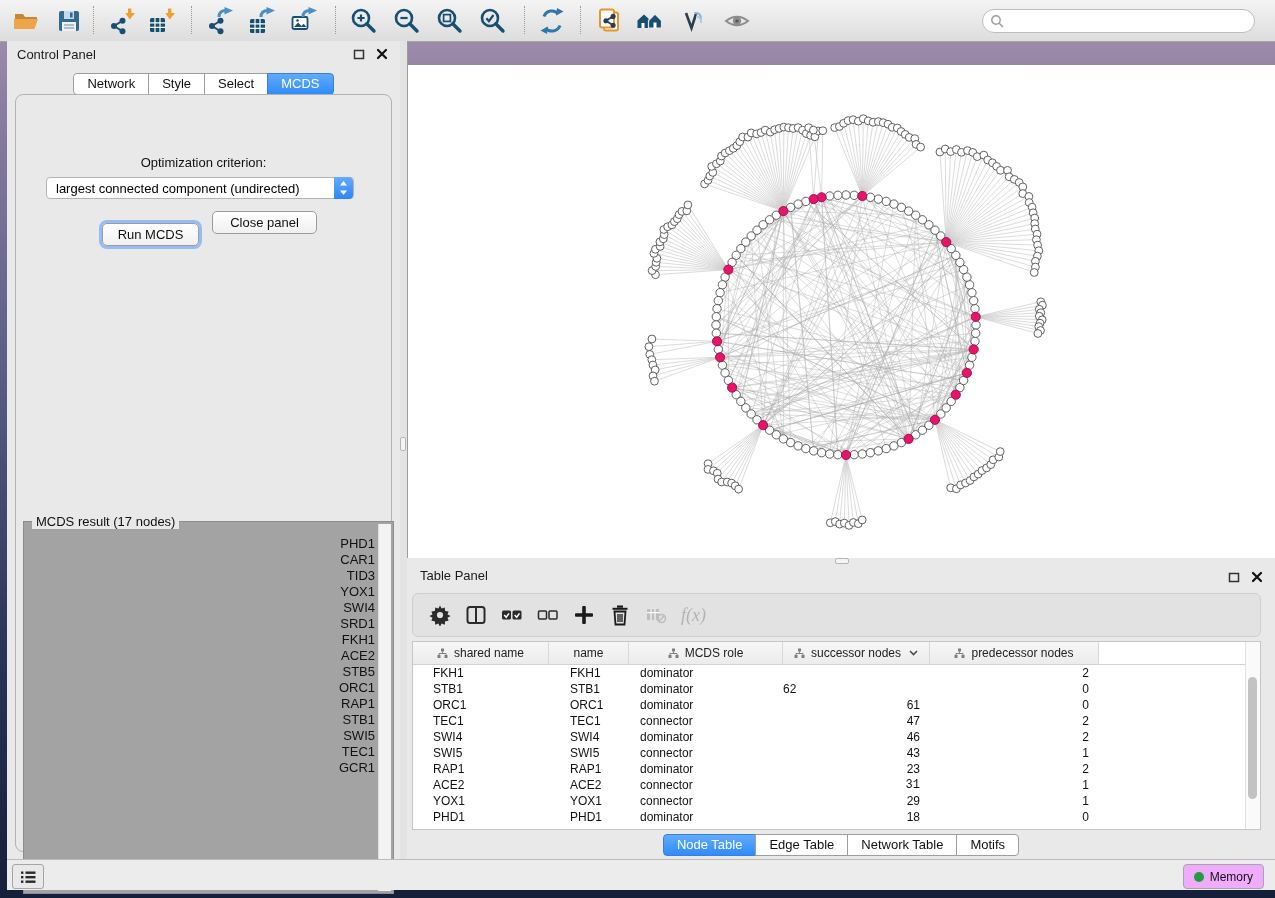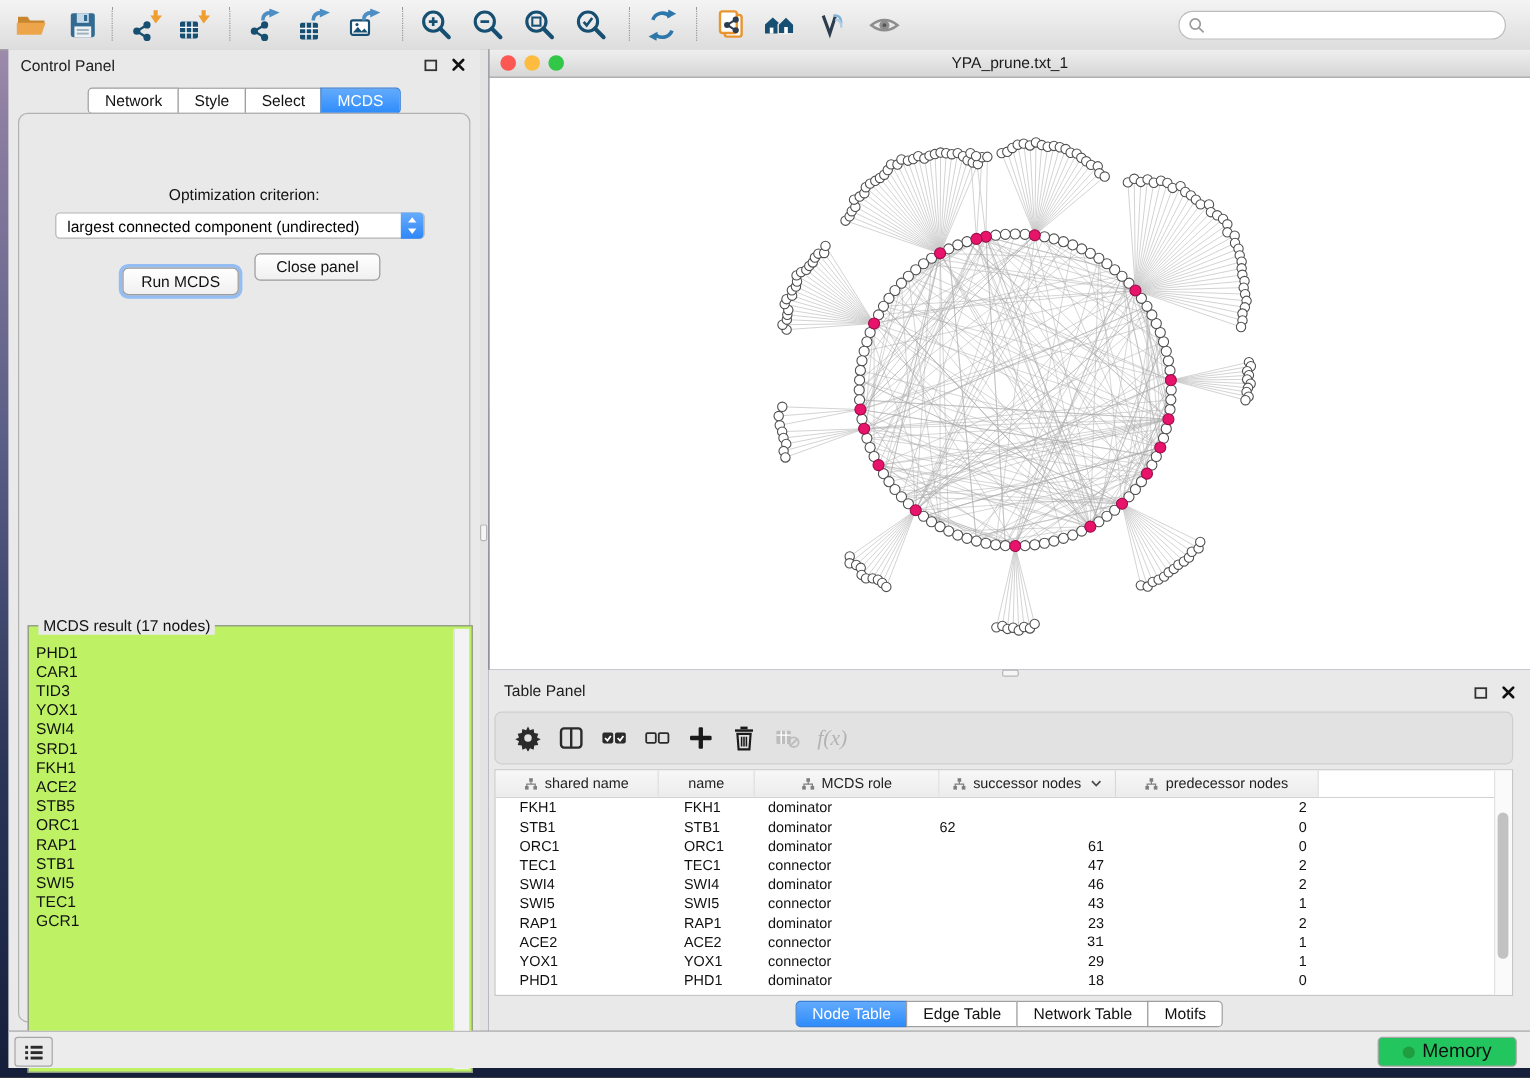--- a/index.html
+++ b/index.html
@@ -36,22 +36,22 @@
                     border:1px solid #b4b4b4;border-radius:4px;font-size:13px;line-height:22px;
                     padding-left:9px;box-sizing:border-box;cursor:pointer;}
   .sel-stepper{position:absolute;right:0;top:-1px;width:19px;height:22px;border-radius:0 4px 4px 0;
                background:linear-gradient(#66acfc,#2e86f8);}
   .sel-stepper svg{width:19px;height:22px;display:block;}
   .cp-btn{position:absolute;top:116px;height:23px;background:linear-gradient(#ffffff,#f0f0f0);
           border:1px solid #9c9c9c;border-radius:5px;font-size:13px;color:#111;
           display:flex;align-items:center;justify-content:center;cursor:pointer;box-sizing:border-box;}
   .cp-btn.run{left:86px;width:97px;box-shadow:0 0 0 3px rgba(90,160,250,.6);margin-top:12px;}
   .cp-btn.closep{left:196px;width:105px;}
-  .result-box{position:absolute;left:7px;top:426px;width:369px;height:371px;background:#bef264;
-              border:1px solid #8d8d8d;}
+  .result-box{position:absolute;left:7px;top:426px;width:369px;height:371px;background:#a3a3a3;
+              border:1px solid #8d8d8d;text-align:right;}
   .result-legend{position:absolute;top:-8px;left:8px;background:#e9e9e9;padding:0 4px;font-size:13px;color:#111;}
   .result-list{position:absolute;left:6px;top:14px;right:18px;bottom:4px;font-size:13px;
                line-height:16px;color:#111;overflow:hidden;}
   .result-item{cursor:default;}
   .result-scroll{position:absolute;top:2px;right:2px;bottom:2px;width:12px;background:#f3f3f3;
                  border-left:1px solid #dedede;}
   
   .v-divider{position:absolute;left:400px;top:41px;width:7px;height:818px;background:#e3e3e3;}
   .v-grip{position:absolute;left:0px;top:396px;width:6px;height:14px;background:#f5f5f5;
           border:1px solid #b5b5b5;border-radius:2px;box-sizing:border-box;cursor:col-resize;}
@@ -92,23 +92,23 @@
   .tp-thumb{position:absolute;left:2px;top:35px;width:9px;height:122px;background:#c2c2c2;
             border-radius:5px;cursor:pointer;}
   .tp-tabs{position:absolute;left:0;top:269px;width:100%;display:flex;justify-content:center;}
   
   .status-bar{position:absolute;left:7px;top:859px;width:1268px;height:31px;background:#ececec;
               border-top:1px solid #bcbcbc;box-sizing:border-box;}
   .list-btn{position:absolute;left:5px;top:4px;width:30px;height:23px;background:#e9e9e9;
             border:1px solid #a6a6a6;border-radius:3px;display:flex;align-items:center;
             justify-content:center;cursor:pointer;}
   .list-btn svg{width:20px;height:20px;}
-  .memory-btn{position:absolute;right:11px;top:4px;height:23px;padding:0 20px;background:#22c55e;
+  .memory-btn{position:absolute;right:11px;top:4px;height:23px;padding:0 10px;background:#f0abfc;
               border:1px solid #a6a6a6;border-radius:4px;display:flex;align-items:center;gap:6px;
-              font-size:16px;color:#111;cursor:pointer;}
+              font-size:12px;color:#111;cursor:pointer;}
   .mem-dot{width:10px;height:10px;border-radius:50%;}
 </style>
 </head>
 <body>
 
 <div id="root">
 
   <div class="toolbar">
     <div class="search-box">
       <svg viewBox="0 0 15 15">
@@ -321,28 +321,20 @@
         <div class="result-scroll"></div>
       </div>
     </div>
   </div>
 
   <div class="v-divider">
     <div class="v-grip"></div>
   </div>
 
   <div class="net-window">
-    <div class="net-titlebar">
-      <div class="net-title">YPA_prune.txt_1</div>
-      <div class="traffic">
-        <span class="light" style="background: rgb(252, 87, 83);"></span>
-        <span class="light" style="background: rgb(253, 188, 64);"></span>
-        <span class="light" style="background: rgb(51, 199, 72);"></span>
-      </div>
-    </div>
     <div class="net-canvas">
         <svg width="868" height="493" viewBox="0 0 868 493">
     <g stroke="#aeaeae" stroke-width="0.7" stroke-opacity="0.6">
             <line x1="375.4" y1="146.1" x2="309.0" y2="276.3"></line>
             <line x1="375.4" y1="146.1" x2="332.8" y2="336.4"></line>
             <line x1="375.4" y1="146.1" x2="328.2" y2="329.7"></line>
             <line x1="375.4" y1="146.1" x2="514.4" y2="365.2"></line>
             <line x1="375.4" y1="146.1" x2="310.3" y2="284.4"></line>
             <line x1="375.4" y1="146.1" x2="551.9" y2="197.4"></line>
             <line x1="375.4" y1="146.1" x2="310.3" y2="284.4"></line>

